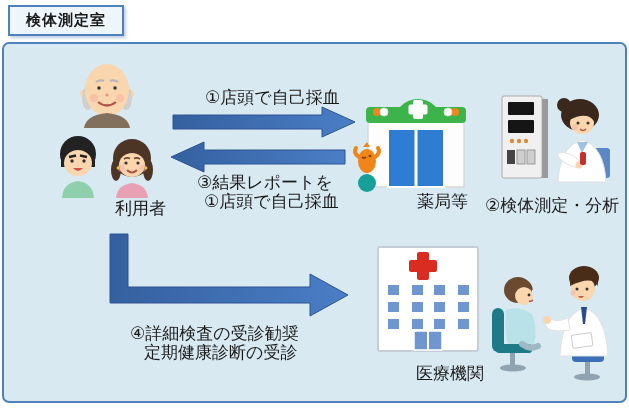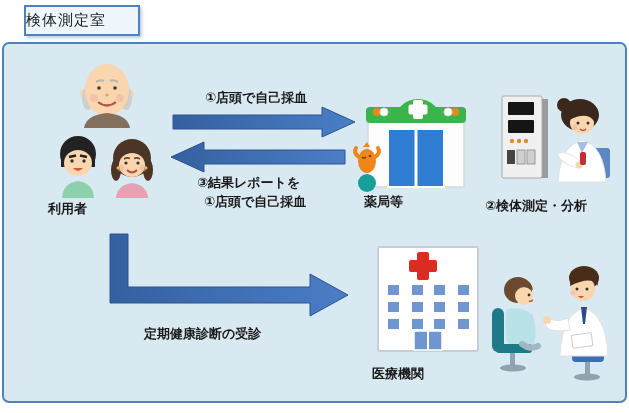--- a/index.html
+++ b/index.html
@@ -5,30 +5,30 @@
   :root{
     --panel-bg:#d9e9f2; --panel-border:#4f81bd; --arrow-blue:#3b6ab0;
     --pharmacy-green:#3cb44a; --door-blue:#2f7dd2; --cross-red:#da2c20;
     --window-blue:#7096cf; --mascot-orange:#f08519; --mascot-ball:#17a09a;
     --text:#1a1a1a; --titlebox-bg:#eff6fb;
   }
   *{margin:0;padding:0;box-sizing:border-box;}
   html,body{width:629px;height:413px;background:#fff;overflow:hidden;
     font-family:"DejaVu Sans","Liberation Sans",sans-serif;color:var(--text);}
   .page{position:relative;width:629px;height:413px;}
-  .title-box{position:absolute;left:24px;top:5px;width:116px;height:31px;
+  .title-box{position:absolute;left:8px;top:5px;width:116px;height:31px;
     background:var(--titlebox-bg);border:2px solid var(--panel-border);
     box-shadow:2px 2px 3px rgba(110,145,190,.45);
-    display:flex;align-items:center;justify-content:flex-start;
-    font-size:15px;font-weight:normal;letter-spacing:1px;}
+    display:flex;align-items:center;justify-content:center;
+    font-size:15px;font-weight:bold;letter-spacing:1px;}
   .panel{position:absolute;left:2px;top:42px;width:625px;height:361px;
     background:var(--panel-bg);border:2px solid var(--panel-border);border-radius:7px;}
   .abs{position:absolute;}
-  .lbl{position:absolute;font-size:13px;line-height:19px;white-space:nowrap;font-weight:bold;}
-  .lbl.center{text-align:left;}
+  .lbl{position:absolute;font-size:17px;line-height:19px;white-space:nowrap;}
+  .lbl.center{text-align:right;}
   .indent1{padding-left:7px;}
   .indent2{padding-left:14px;}
   svg{display:block;overflow:visible;}
   .arrow-shape{fill:url(#agH);stroke:#2c5492;stroke-width:1;}
   .green{fill:var(--pharmacy-green);} .door{fill:var(--door-blue);}
   .red{fill:var(--cross-red);} .win{fill:var(--window-blue);}
   .orange{fill:var(--mascot-orange);} .ball{fill:var(--mascot-ball);}
   .skin{fill:#f9d6ae;}
 </style>
 </head>
@@ -167,20 +167,21 @@
       </g>
       <circle cx="43" cy="69" r="3.5" class="skin"></circle>
       <rect x="44" y="56" width="6" height="13" rx="2" fill="#c23030"></rect>
     </svg>
     <div class="lbl" style="left:481px;top:152px">②検体測定・分析</div>
 
     <svg class="abs" style="left:104px;top:189px" width="242" height="84" viewBox="0 0 242 84">
       <polygon class="arrow-shape" points="2,1 20,1 20,54 202,54 202,41 240,62 202,83 202,70 2,70"></polygon>
     </svg>
     <div class="lbl" style="left:126px;top:280px">
+      <div>④詳細検査の受診勧奨</div>
       <div class="indent2">定期健康診断の受診</div>
     </div>
 
     <svg class="abs" style="left:368px;top:197px" width="112" height="116" viewBox="0 0 112 116">
       <rect x="6" y="6" width="100" height="104" rx="2" fill="#ffffff" stroke="#c5ced8" stroke-width="2"></rect>
       <rect x="45" y="11" width="12" height="28" rx="2" class="red"></rect>
       <rect x="37" y="19" width="28" height="12" rx="2" class="red"></rect>
       <g>
         <rect x="16" y="44" width="11" height="10" class="win"></rect>
           <rect x="40" y="44" width="11" height="10" class="win"></rect>

